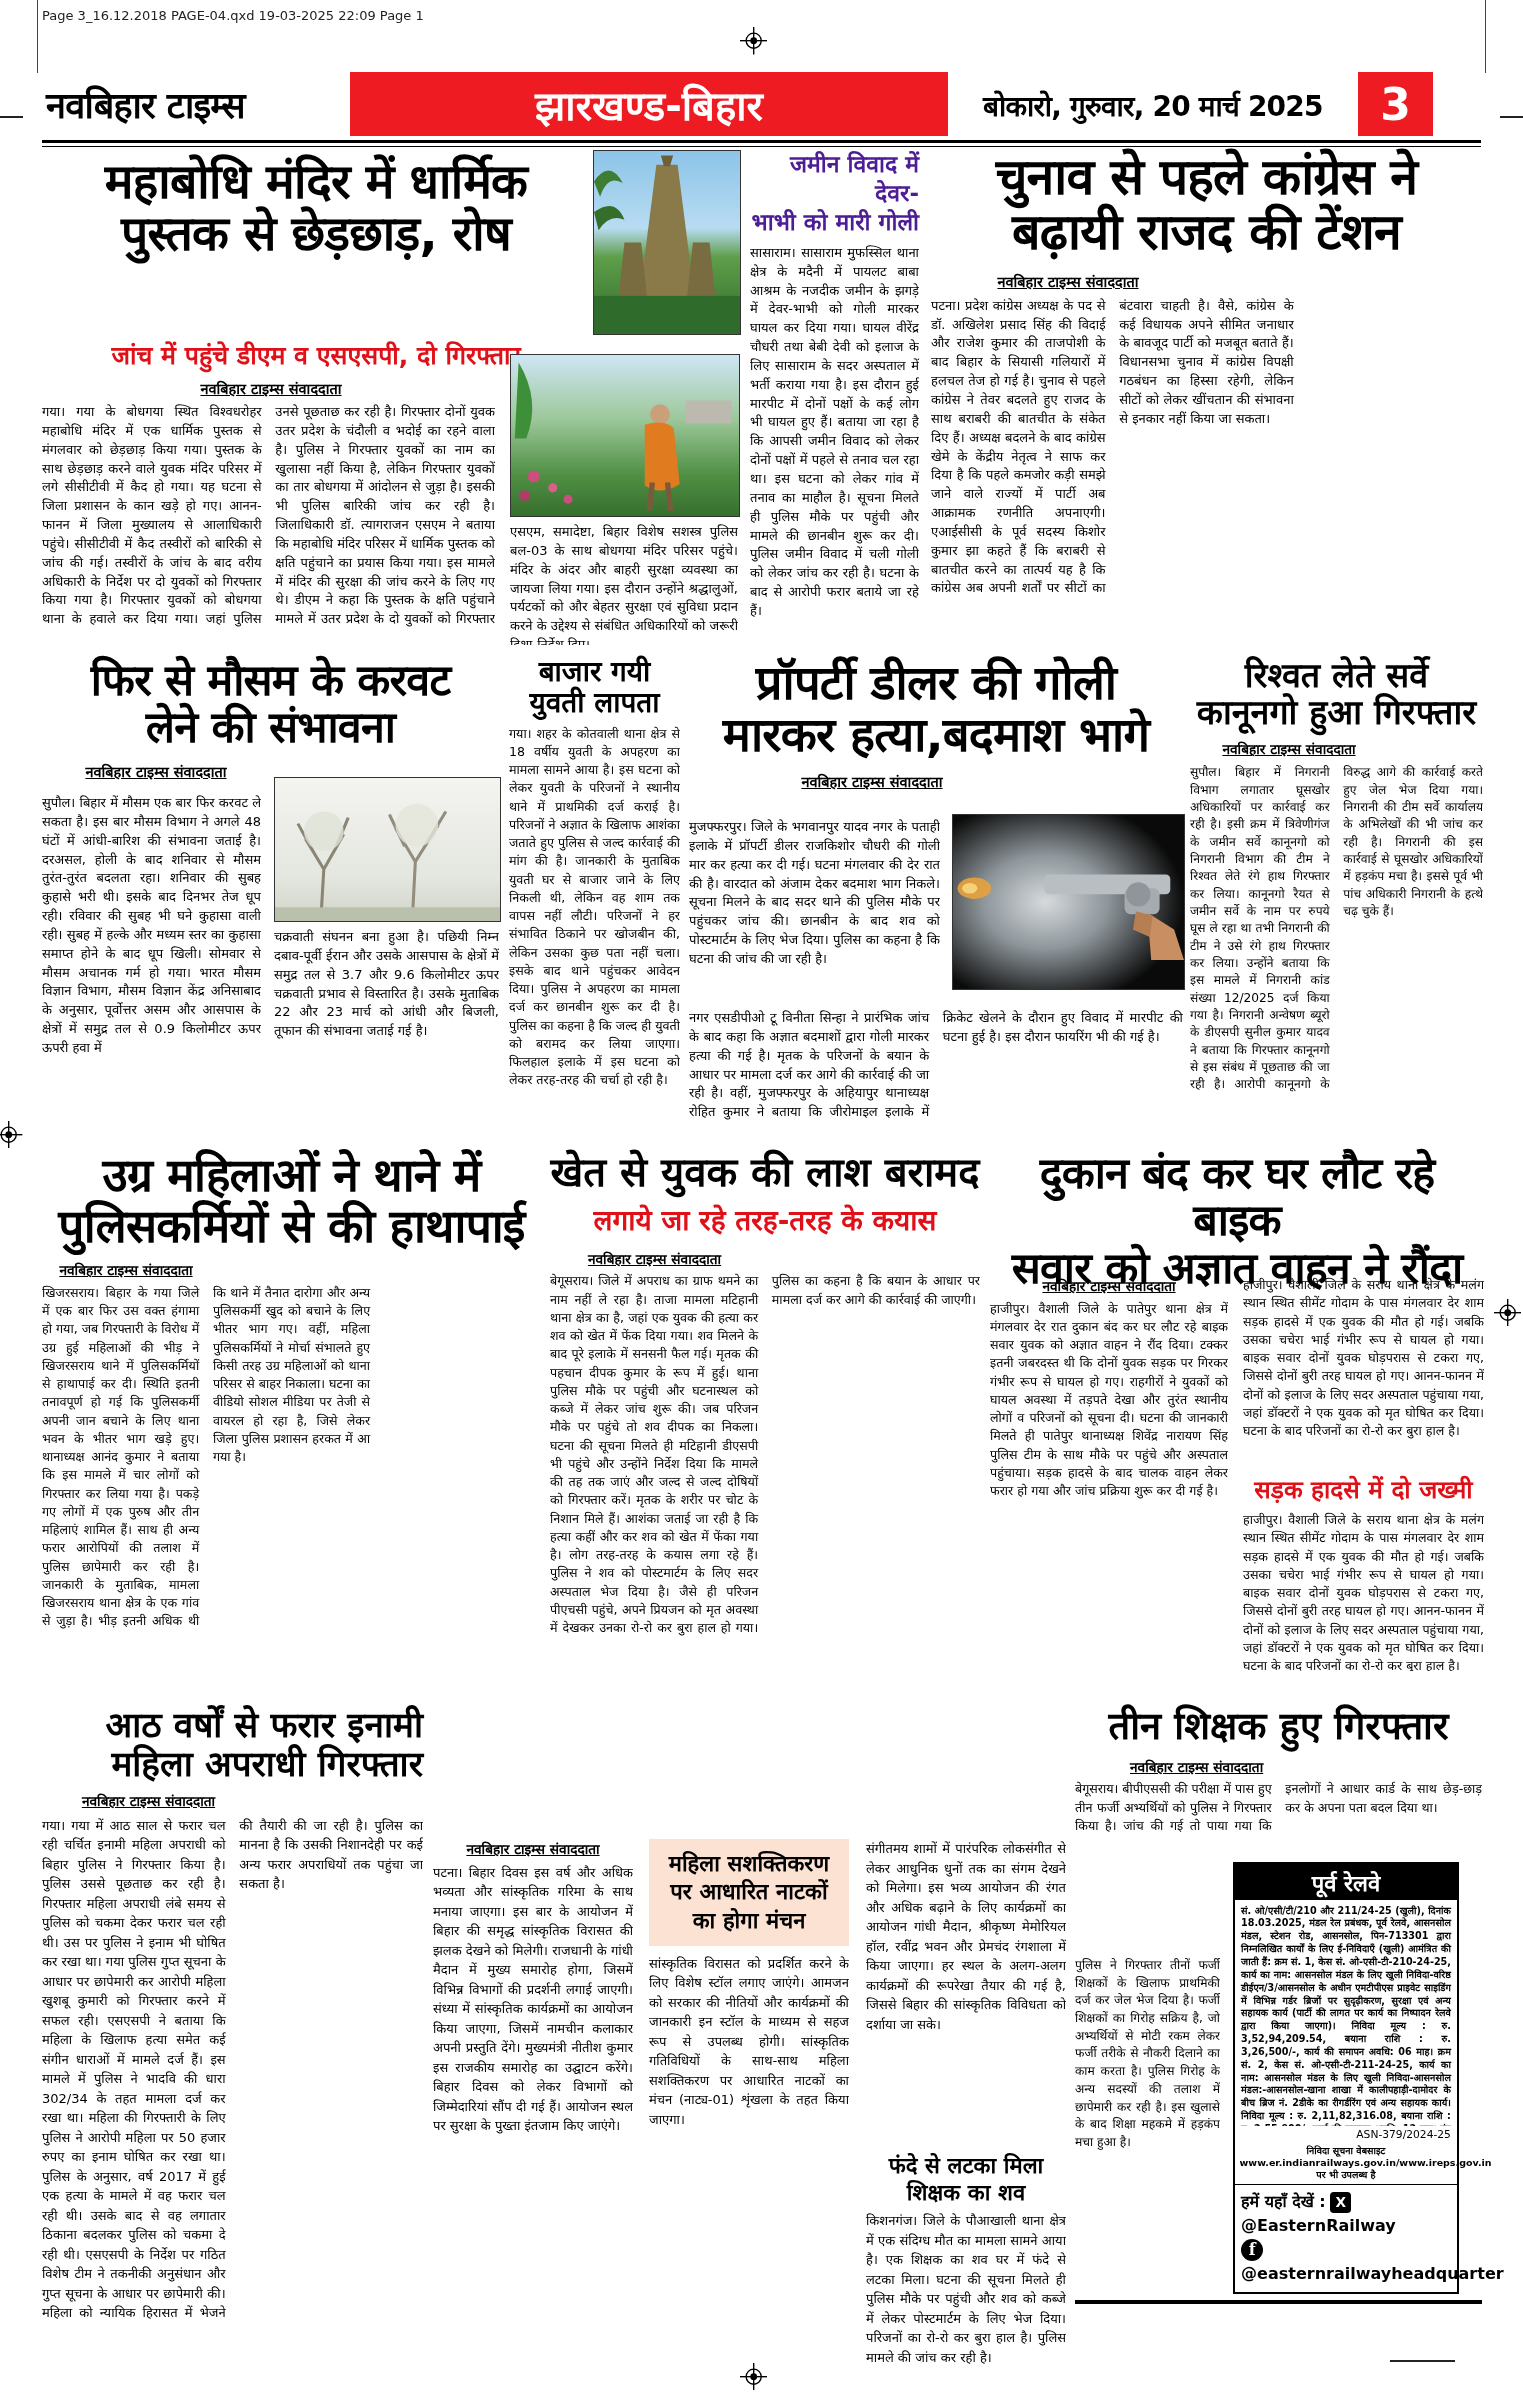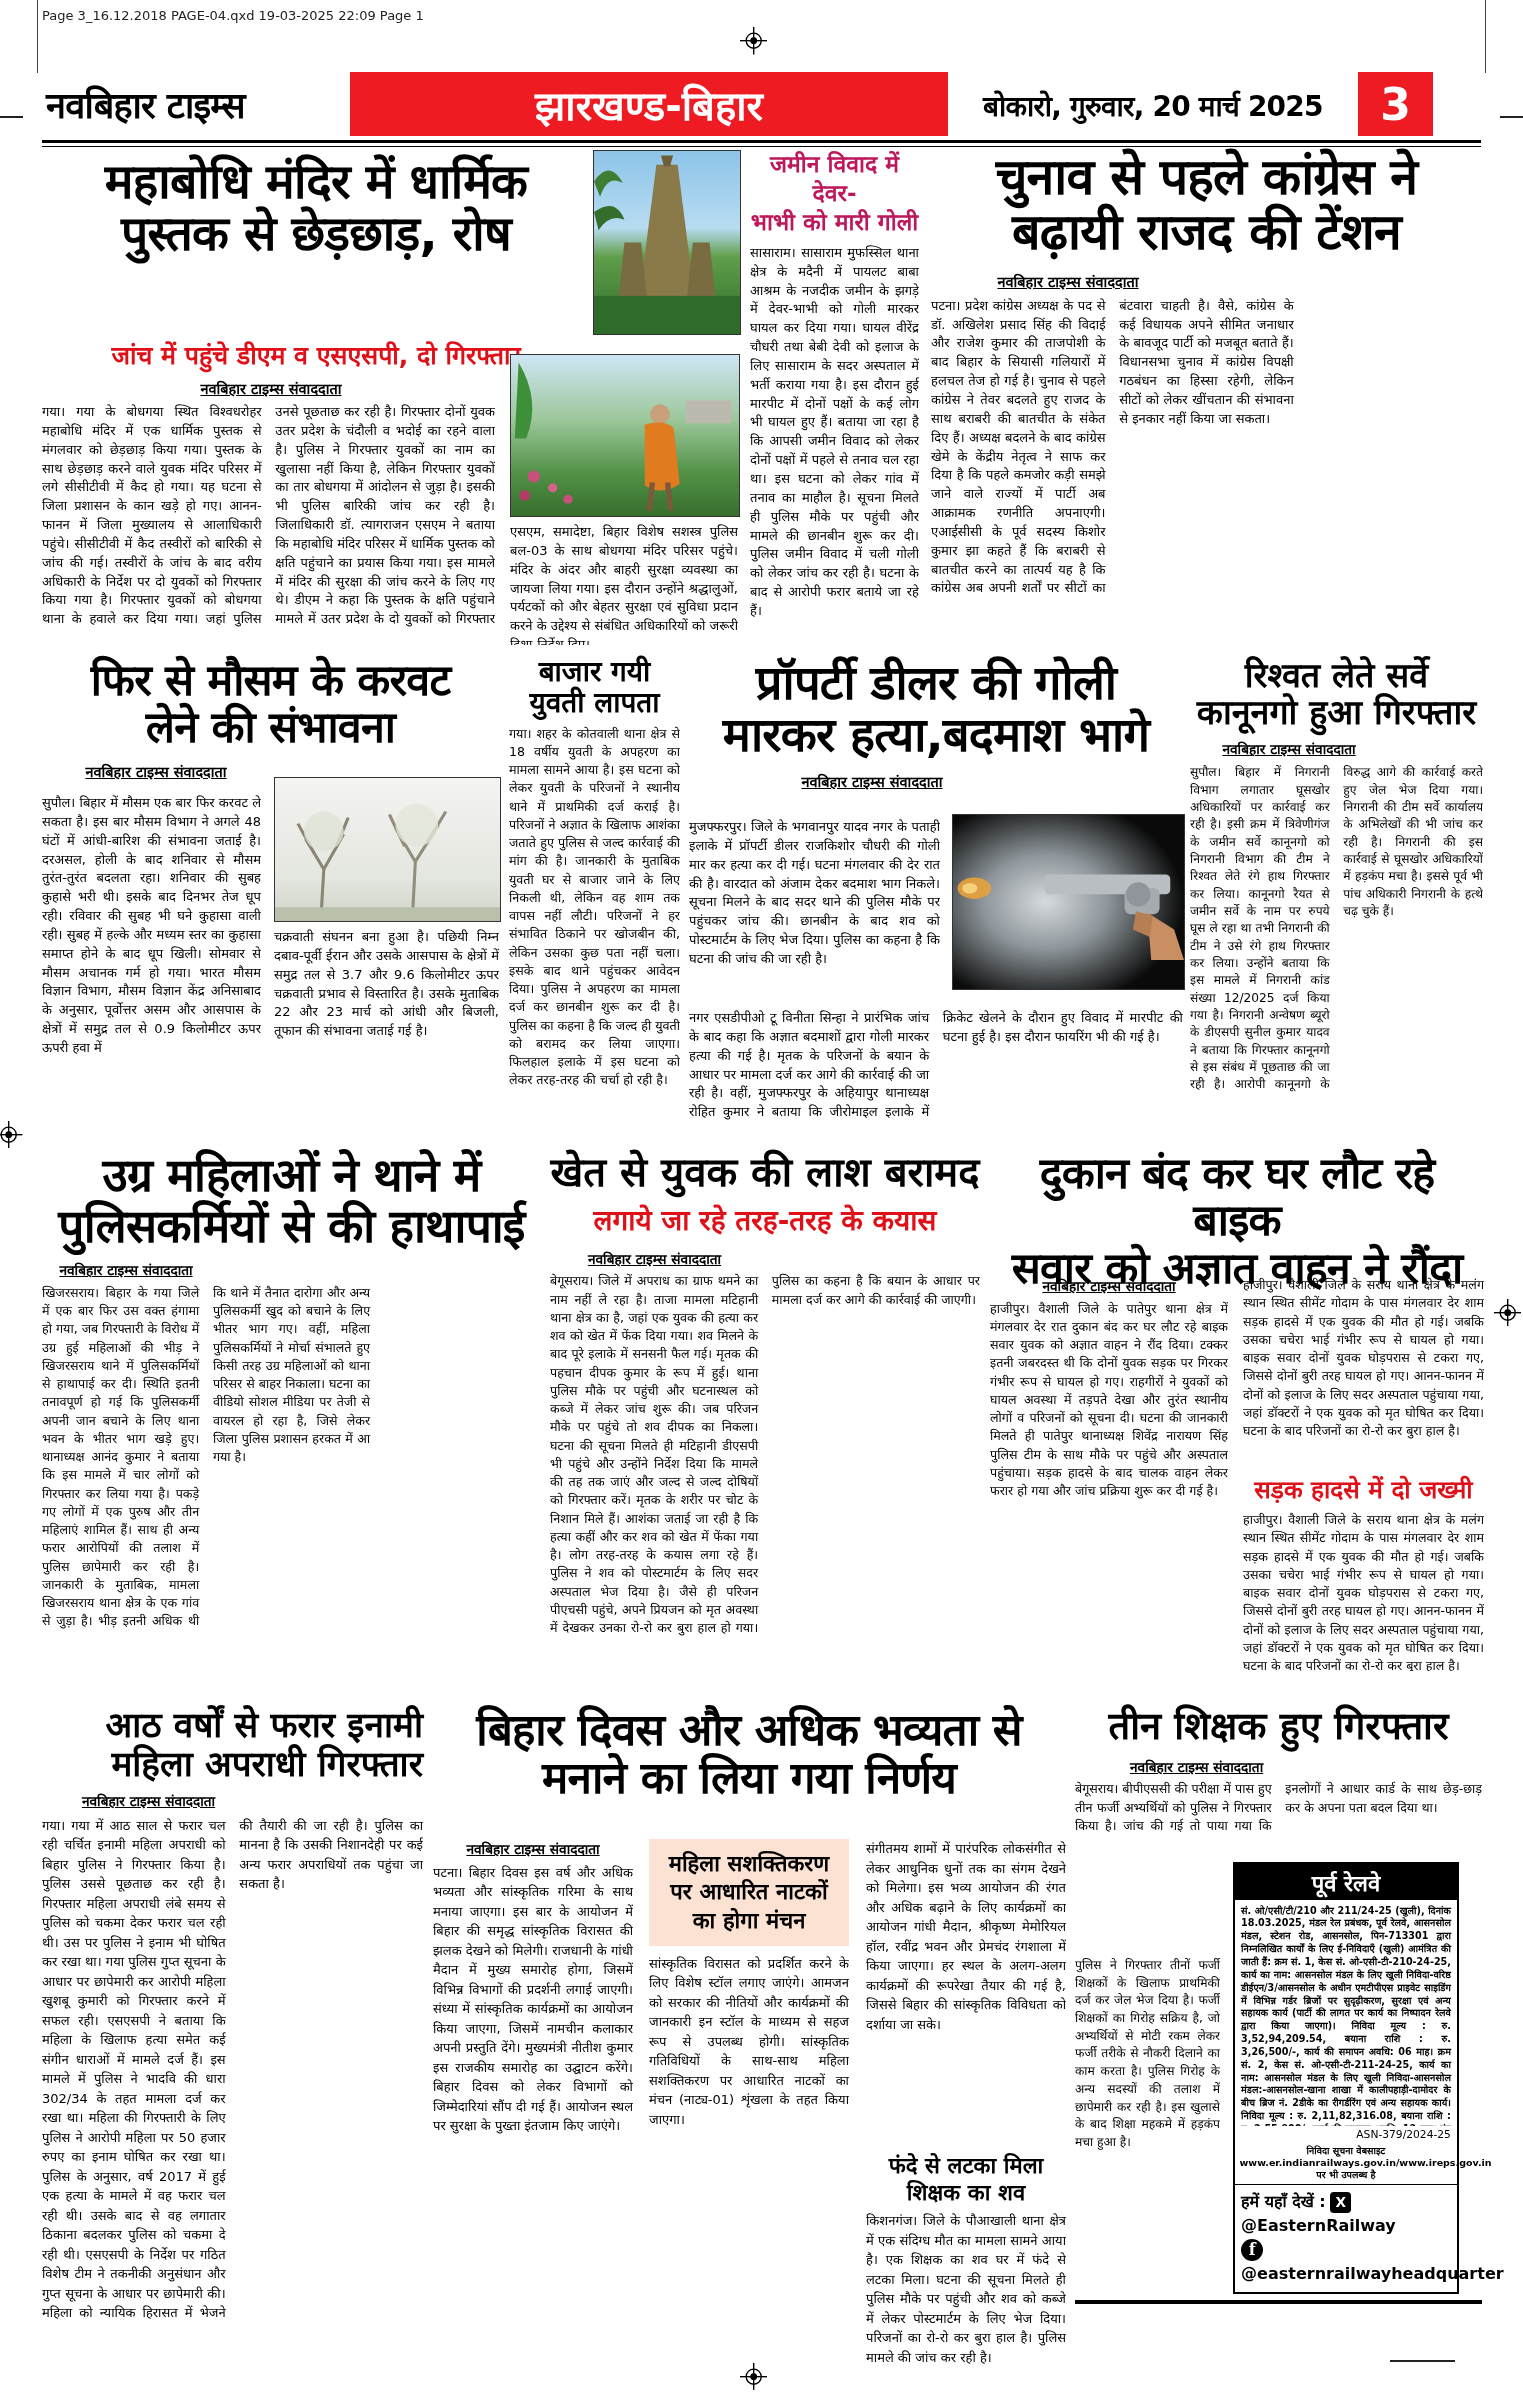--- a/index.html
+++ b/index.html
@@ -20,21 +20,21 @@
   .cols2{column-count:2;column-gap:13.7px;}
   .cols3{column-count:3;column-gap:13.7px;}
   .photo{border:0.8px solid #333;overflow:hidden;position:absolute;}
   .masthead-name{font-size:36px;font-weight:700;letter-spacing:-0.8px;}
   .section-box{background:#ee1b23;color:#ffffff;font-size:40px;font-weight:700;
     display:flex;align-items:center;justify-content:center;letter-spacing:0;}
   .dateline{font-size:28px;font-weight:700;letter-spacing:-0.8px;margin-left:14px;}
   .pagenum-box{background:#ee1b23;color:#fff;font-size:44px;font-weight:700;
     display:flex;align-items:center;justify-content:center;}
   .rule-heavy{border-top:3px solid #000;border-bottom:0.8px solid #000;height:3px;}
-  .red-head{color:#be185d;font-weight:700;text-align:center;line-height:1.25;}
+  .red-head{color:#4c1d95;font-weight:700;text-align:right;line-height:1.25;}
   .peach-box{background:#fbe2d3;text-align:center;font-weight:700;font-size:22px;line-height:1.3;
     padding:10.7px 7.6px;}
   .sub2-head{font-weight:700;text-align:center;font-size:22px;line-height:1.25;margin:7.6px 0 4.6px 0;}
   .ad-box{position:absolute;border:2.3px solid #000;display:flex;flex-direction:column;background:#fff;}
   .ad-title{background:#000;color:#fff;text-align:center;font-size:22px;font-weight:700;padding:3px 0;}
   .ad-body{flex:1;overflow:hidden;font-size:9.6px;line-height:1.34;text-align:justify;
     font-weight:600;padding:4.6px 6.1px 0 6.1px;}
   .ad-ref{text-align:right;font-size:10.7px;padding:1.5px 6.1px;}
   .ad-note{text-align:center;font-size:9.5px;font-weight:700;border-bottom:1.5px solid #000;
     padding:1.5px 4.6px 3.8px 4.6px;}
@@ -240,24 +240,20 @@
   <div class="abs" style="left:42px;top:1706px;width:381px;height:663px;">
     <div class="headline" style="font-size:35px;letter-spacing:0;text-align:right;">
       <div>आठ वर्षों से फरार इनामी</div>
       <div>महिला अपराधी गिरफ्तार</div>
     </div>
     <div class="byline" style="width:213px;margin-top:7.6px;font-size:13.7px;">नवबिहार टाइम्स संवाददाता</div>
     <div class="bodytext cols2" style="margin-top:6.1px;height:526px;font-size:13px;line-height:1.5;">गया। गया में आठ साल से फरार चल रही चर्चित इनामी महिला अपराधी को बिहार पुलिस ने गिरफ्तार किया है। पुलिस उससे पूछताछ कर रही है। गिरफ्तार महिला अपराधी लंबे समय से पुलिस को चकमा देकर फरार चल रही थी। उस पर पुलिस ने इनाम भी घोषित कर रखा था। गया पुलिस गुप्त सूचना के आधार पर छापेमारी कर आरोपी महिला खुशबू कुमारी को गिरफ्तार करने में सफल रही। एसएसपी ने बताया कि महिला के खिलाफ हत्या समेत कई संगीन धाराओं में मामले दर्ज हैं। इस मामले में पुलिस ने भादवि की धारा 302/34 के तहत मामला दर्ज कर रखा था। महिला की गिरफ्तारी के लिए पुलिस ने आरोपी महिला पर 50 हजार रुपए का इनाम घोषित कर रखा था। पुलिस के अनुसार, वर्ष 2017 में हुई एक हत्या के मामले में वह फरार चल रही थी। उसके बाद से वह लगातार ठिकाना बदलकर पुलिस को चकमा दे रही थी। एसएसपी के निर्देश पर गठित विशेष टीम ने तकनीकी अनुसंधान और गुप्त सूचना के आधार पर छापेमारी की। महिला को न्यायिक हिरासत में भेजने की तैयारी की जा रही है। पुलिस का मानना है कि उसकी निशानदेही पर कई अन्य फरार अपराधियों तक पहुंचा जा सकता है।</div>
   </div>
 
   <div class="abs" style="left:433px;top:1706px;width:632px;height:670px;">
-    <div class="headline" style="font-size:44px;">
-      <div>बिहार दिवस और अधिक भव्यता से</div>
-      <div>मनाने का लिया गया निर्णय</div>
-    </div>
     <div class="abs" style="left:0;top:133px;width:200px;height:533px;">
       <div class="byline" style="width:100%;font-size:13.7px;">नवबिहार टाइम्स संवाददाता</div>
       <div class="bodytext" style="margin-top:4.6px;height:506px;font-size:13px;line-height:1.5;">पटना। बिहार दिवस इस वर्ष और अधिक भव्यता और सांस्कृतिक गरिमा के साथ मनाया जाएगा। इस बार के आयोजन में बिहार की समृद्ध सांस्कृतिक विरासत की झलक देखने को मिलेगी। राजधानी के गांधी मैदान में मुख्य समारोह होगा, जिसमें विभिन्न विभागों की प्रदर्शनी लगाई जाएगी। संध्या में सांस्कृतिक कार्यक्रमों का आयोजन किया जाएगा, जिसमें नामचीन कलाकार अपनी प्रस्तुति देंगे। मुख्यमंत्री नीतीश कुमार इस राजकीय समारोह का उद्घाटन करेंगे। बिहार दिवस को लेकर विभागों को जिम्मेदारियां सौंप दी गई हैं। आयोजन स्थल पर सुरक्षा के पुख्ता इंतजाम किए जाएंगे।</div>
     </div>
     <div class="abs" style="left:216px;top:133px;width:200px;height:533px;">
       <div class="peach-box">महिला सशक्तिकरण पर आधारित नाटकों का होगा मंचन</div>
       <div class="bodytext" style="margin-top:7.6px;height:404px;font-size:13px;line-height:1.5;">सांस्कृतिक विरासत को प्रदर्शित करने के लिए विशेष स्टॉल लगाए जाएंगे। आमजन को सरकार की नीतियों और कार्यक्रमों की जानकारी इन स्टॉल के माध्यम से सहज रूप से उपलब्ध होगी। सांस्कृतिक गतिविधियों के साथ-साथ महिला सशक्तिकरण पर आधारित नाटकों का मंचन (नाट्य-01) शृंखला के तहत किया जाएगा।</div>
     </div>
     <div class="abs" style="left:433px;top:133px;width:200px;height:533px;">
       <div class="bodytext" style="height:305px;font-size:13px;line-height:1.5;">संगीतमय शामों में पारंपरिक लोकसंगीत से लेकर आधुनिक धुनों तक का संगम देखने को मिलेगा। इस भव्य आयोजन की रंगत और अधिक बढ़ाने के लिए कार्यक्रमों का आयोजन गांधी मैदान, श्रीकृष्ण मेमोरियल हॉल, रवींद्र भवन और प्रेमचंद रंगशाला में किया जाएगा। हर स्थल के अलग-अलग कार्यक्रमों की रूपरेखा तैयार की गई है, जिससे बिहार की सांस्कृतिक विविधता को दर्शाया जा सके।</div>

